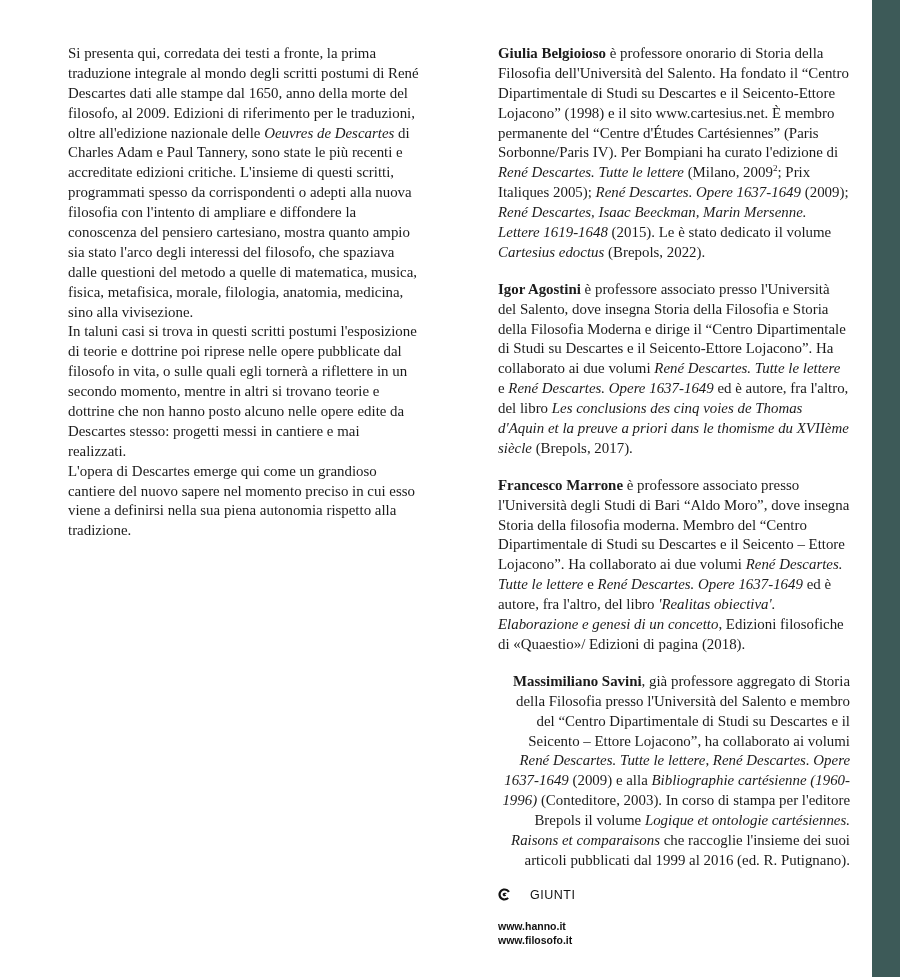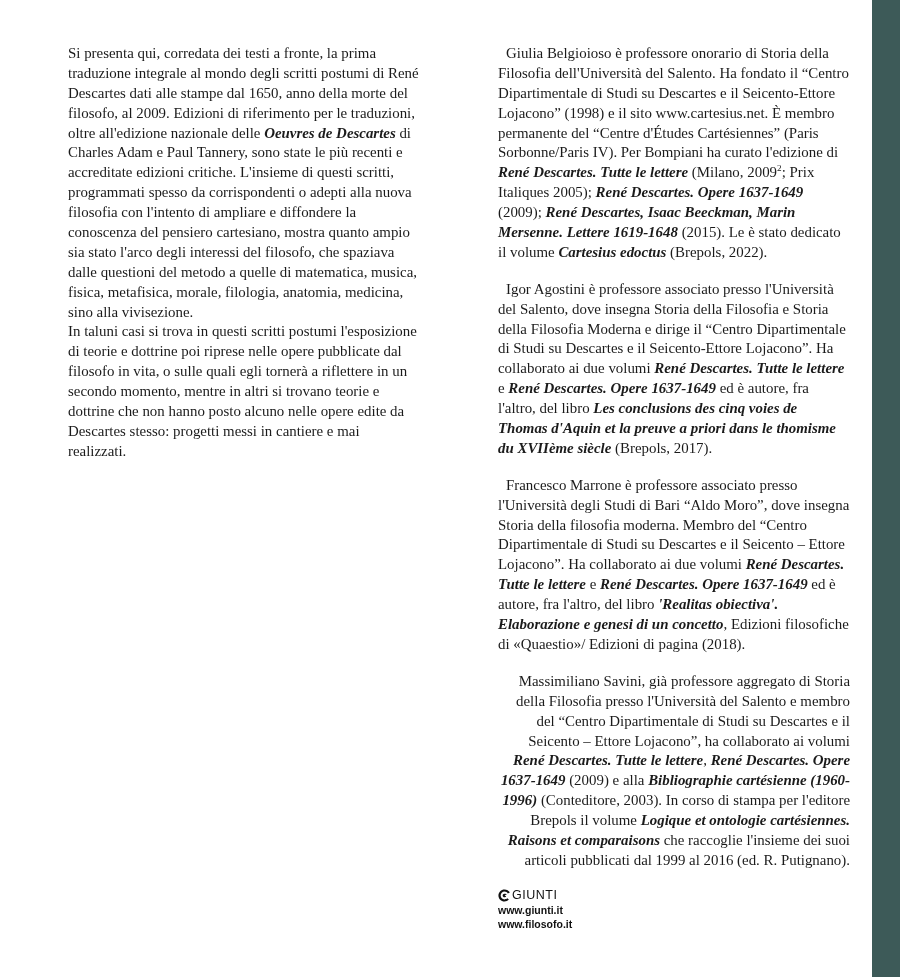--- a/index.html
+++ b/index.html
@@ -62,40 +62,40 @@
     text-align: left;
   }
   .blurb .para { margin: 0; }
 
   .bio {
     font-size: 14.9px;
     line-height: 1.335;
     margin-bottom: 17px;
   }
   .bio:last-of-type { margin-bottom: 0; text-align: right; }
-  .bio b { font-weight: normal; margin-left: 8px; }
-  .bio i, .blurb i { font-style: italic; font-weight: bold; }
+  .bio b { font-weight: bold; }
+  .bio i, .blurb i { font-style: italic; }
   sup {
     font-size: 0.62em;
     vertical-align: super;
     line-height: 0;
   }
 
   
   #publisher {
     position: absolute;
     left: 498px;
     top: 888px;
     font-family: "Liberation Sans", "DejaVu Sans", sans-serif;
   }
   #logo-row {
     display: flex;
-    align-items: center;
-    gap: 1px;
-    margin-bottom: 1px;
+    align-items: flex-start;
+    gap: 19px;
+    margin-bottom: 17px;
   }
   #logo-mark {
     width: 13px;
     height: 13px;
     display: block;
   }
   #logo-word {
     font-size: 12.5px;
     letter-spacing: 0.04em;
     color: #111;
@@ -111,41 +111,42 @@
 </style>
 </head>
 <body>
 
 <div id="edge-strip"></div>
 
 <div class="col" id="col-left">
   <div class="blurb" id="blurb-body">
       <p class="para"><span>Si presenta qui, corredata dei testi a fronte, la prima traduzione integrale al mondo degli scritti postumi di René Descartes dati alle stampe dal 1650, anno della morte del filosofo, al 2009. Edizioni di riferimento per le traduzioni, oltre all'edizione nazionale delle </span><i>Oeuvres de Descartes</i><span> di Charles Adam e Paul Tannery, sono state le più recenti e accreditate edizioni critiche. L'insieme di questi scritti, programmati spesso da corrispondenti o adepti alla nuova filosofia con l'intento di ampliare e diffondere la conoscenza del pensiero cartesiano, mostra quanto ampio sia stato l'arco degli interessi del filosofo, che spaziava dalle questioni del metodo a quelle di matematica, musica, fisica, metafisica, morale, filologia, anatomia, medicina, sino alla vivisezione.</span></p>
       <p class="para">In taluni casi si trova in questi scritti postumi l'esposizione di teorie e dottrine poi riprese nelle opere pubblicate dal filosofo in vita, o sulle quali egli tornerà a riflettere in un secondo momento, mentre in altri si trovano teorie e dottrine che non hanno posto alcuno nelle opere edite da Descartes stesso: progetti messi in cantiere e mai realizzati.</p>
+      <p class="para">L'opera di Descartes emerge qui come un grandioso cantiere del nuovo sapere nel momento preciso in cui esso viene a definirsi nella sua piena autonomia rispetto alla tradizione.</p>
     </div>
 </div>
 
 <div class="col" id="col-right">
   <div id="bios-body">
       <div class="bio"><b>Giulia Belgioioso</b><span> è professore onorario di Storia della Filosofia dell'Università del Salento. Ha fondato il “Centro Dipartimentale di Studi su Descartes e il Seicento-Ettore Lojacono” (1998) e il sito www.cartesius.net. È membro permanente del “Centre d'Études Cartésiennes” (Paris Sorbonne/Paris IV). Per Bompiani ha curato l'edizione di </span><i>René Descartes. Tutte le lettere</i><span> (Milano, 2009</span><sup>2</sup><span>; Prix Italiques 2005); </span><i>René Descartes. Opere 1637-1649</i><span> (2009); </span><i>René Descartes, Isaac Beeckman, Marin Mersenne. Lettere 1619-1648</i><span> (2015). Le è stato dedicato il volume </span><i>Cartesius edoctus</i><span> (Brepols, 2022).</span></div>
       <div class="bio"><b>Igor Agostini</b><span> è professore associato presso l'Università del Salento, dove insegna Storia della Filosofia e Storia della Filosofia Moderna e dirige il “Centro Dipartimentale di Studi su Descartes e il Seicento-Ettore Lojacono”. Ha collaborato ai due volumi </span><i>René Descartes. Tutte le lettere</i><span> e </span><i>René Descartes. Opere 1637-1649</i><span> ed è autore, fra l'altro, del libro </span><i>Les conclusions des cinq voies de Thomas d'Aquin et la preuve a priori dans le thomisme du XVIIème siècle</i><span> (Brepols, 2017).</span></div>
       <div class="bio"><b>Francesco Marrone</b><span> è professore associato presso l'Università degli Studi di Bari “Aldo Moro”, dove insegna Storia della filosofia moderna. Membro del “Centro Dipartimentale di Studi su Descartes e il Seicento – Ettore Lojacono”. Ha collaborato ai due volumi </span><i>René Descartes. Tutte le lettere</i><span> e </span><i>René Descartes. Opere 1637-1649</i><span> ed è autore, fra l'altro, del libro </span><i>'Realitas obiectiva'. Elaborazione e genesi di un concetto</i><span>, Edizioni filosofiche di «Quaestio»/ Edizioni di pagina (2018).</span></div>
       <div class="bio"><b>Massimiliano Savini</b><span>, già professore aggregato di Storia della Filosofia presso l'Università del Salento e membro del “Centro Dipartimentale di Studi su Descartes e il Seicento – Ettore Lojacono”, ha collaborato ai volumi </span><i>René Descartes. Tutte le lettere</i><span>, </span><i>René Descartes. Opere 1637-1649</i><span> (2009) e alla </span><i>Bibliographie cartésienne (1960-1996)</i><span> (Conteditore, 2003). In corso di stampa per l'editore Brepols il volume </span><i>Logique et ontologie cartésiennes. Raisons et comparaisons</i><span> che raccoglie l'insieme dei suoi articoli pubblicati dal 1999 al 2016 (ed. R. Putignano).</span></div>
     </div>
 </div>
 
 <div id="publisher">
   <div id="logo-row">
     <svg id="logo-mark" viewBox="0 0 24 24" aria-hidden="true">
       <path fill="#111111" d="M12 0.8C5.8 0.8 0.8 5.8 0.8 12S5.8 23.2 12 23.2c3.2 0 6.1-1.4 8.1-3.6l-3.0-2.6c-1.3 1.4-3.1 2.2-5.1 2.2-3.9 0-7.1-3.2-7.1-7.2S8.1 4.8 12 4.8c2.6 0 4.9 1.4 6.1 3.5l3.6-2C19.8 3.2 16.2 0.8 12 0.8z"></path>
       <path fill="#111111" d="M12 8.6c-1.9 0-3.4 1.5-3.4 3.4s1.5 3.4 3.4 3.4c1.3 0 2.5-0.8 3.1-1.9l-2.9-1.5 4.6-2.6C16.0 9.2 14.1 8.6 12 8.6z"></path>
     </svg>
     <span id="logo-word">GIUNTI</span>
   </div>
-  <span class="weburl">www.giunti.it</span>
+  <span class="weburl">www.hanno.it</span>
   <span class="weburl">www.filosofo.it</span>
 </div>
 
 <div id="cover-credit">
   <span class="cc-line"></span>
   <span class="cc-line">Utrecht, Centraal Museum</span>
   <span class="cc-line">Cover design: Polystudio</span>
 </div>
 
 </body></html>

